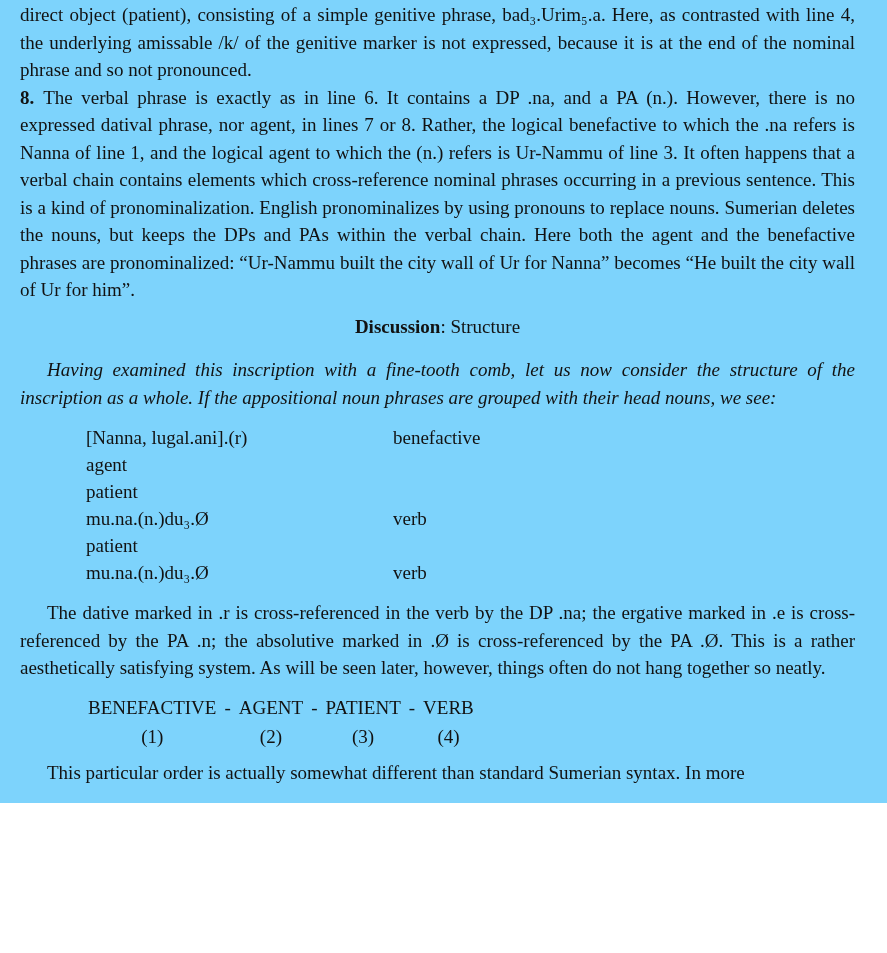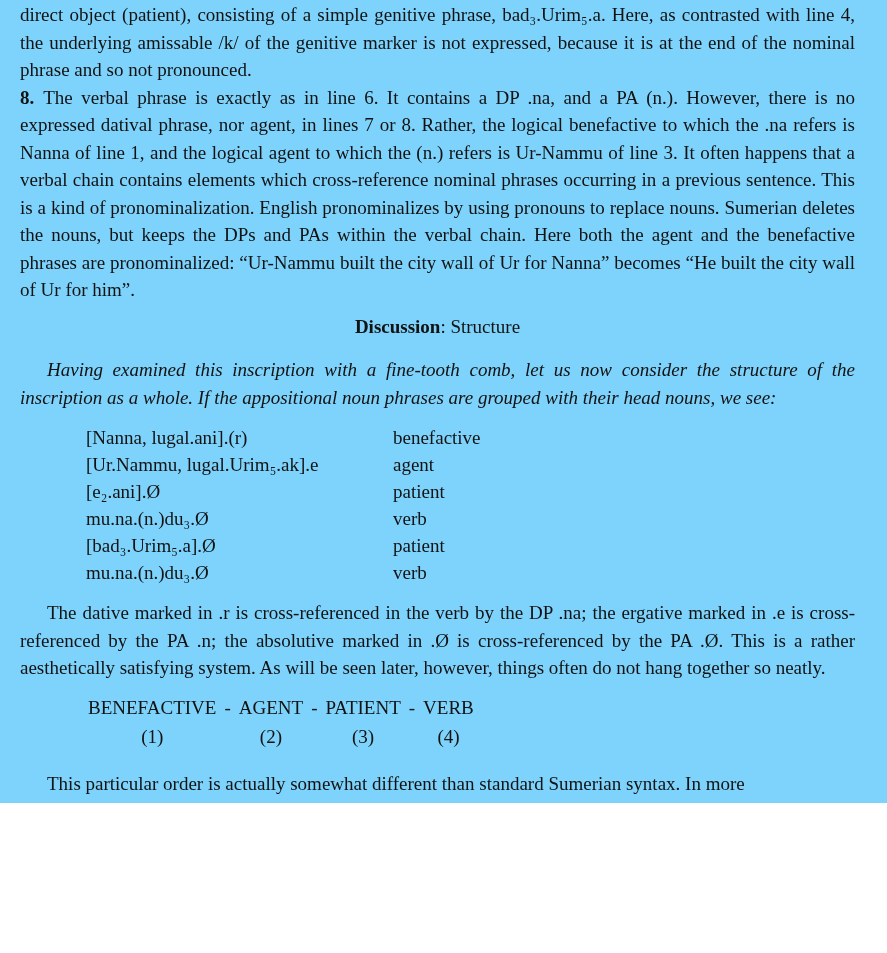--- a/index.html
+++ b/index.html
@@ -49,21 +49,21 @@
     display: inline-block;
     text-align: center;
     vertical-align: top;
   }
   .wo-word, .wo-num { display: block; }
   .wo-sep {
     display: inline-block;
     vertical-align: top;
     padding: 0 8px;
   }
-  .mt-final { margin-top: 19px; }
+  .mt-final { margin-top: 8px; }
 </style>
 </head>
 <body>
 
 <div class="page">
   <div class="text-block">
 
     <p class="para">direct object (patient), consisting of a simple genitive phrase, bad₃.Urim₅.a. Here, as contrasted with line 4, the underlying amissable /k/ of the genitive marker is not expressed, because it is at the end of the nominal phrase and so not pronounced.</p>
 
     <p class="para"><span class="para-num">8.</span><span>The verbal phrase is exactly as in line 6. It contains a DP .na, and a PA (n.). However, there is no expressed datival phrase, nor agent, in lines 7 or 8. Rather, the logical benefactive to which the .na refers is Nanna of line 1, and the logical agent to which the (n.) refers is Ur-Nammu of line 3. It often happens that a verbal chain contains elements which cross-reference nominal phrases occurring in a previous sentence. This is a kind of pronominalization. English pronominalizes by using pronouns to replace nouns. Sumerian deletes the nouns, but keeps the DPs and PAs within the verbal chain. Here both the agent and the benefactive phrases are pronominalized: “Ur-Nammu built the city wall of Ur for Nanna” becomes “He built the city wall of Ur for him”.</span></p>
@@ -71,33 +71,30 @@
     <p class="heading"><span class="lead-bold">Discussion</span><span>: Structure</span></p>
 
     <p class="para indent mt-having">Having examined this inscription with a fine-tooth comb, let us now consider the structure of the inscription as a whole. If the appositional noun phrases are grouped with their head nouns, we see:</p>
 
     <div class="gram-table">
       <div class="gram-row">
         <span class="gram-form">[Nanna, lugal.ani].(r)</span>
         <span class="gram-role">benefactive</span>
       </div>
       <div class="gram-row">
-        <span class="gram-form">[Ur.Nammu, lugal.Urim₅.ak].e</span>
         <span class="gram-role">agent</span>
       </div>
       <div class="gram-row">
-        <span class="gram-form">[e₂.ani].Ø</span>
         <span class="gram-role">patient</span>
       </div>
       <div class="gram-row">
         <span class="gram-form">mu.na.(n.)du₃.Ø</span>
         <span class="gram-role">verb</span>
       </div>
       <div class="gram-row">
-        <span class="gram-form">[bad₃.Urim₅.a].Ø</span>
         <span class="gram-role">patient</span>
       </div>
       <div class="gram-row">
         <span class="gram-form">mu.na.(n.)du₃.Ø</span>
         <span class="gram-role">verb</span>
       </div>
     </div>
 
     <p class="para indent mt-dative">The dative marked in .r is cross-referenced in the verb by the DP .na; the ergative marked in .e is cross-referenced by the PA .n; the absolutive marked in .Ø is cross-referenced by the PA .Ø. This is a rather aesthetically satisfying system. As will be seen later, however, things often do not hang together so neatly.</p>
 

